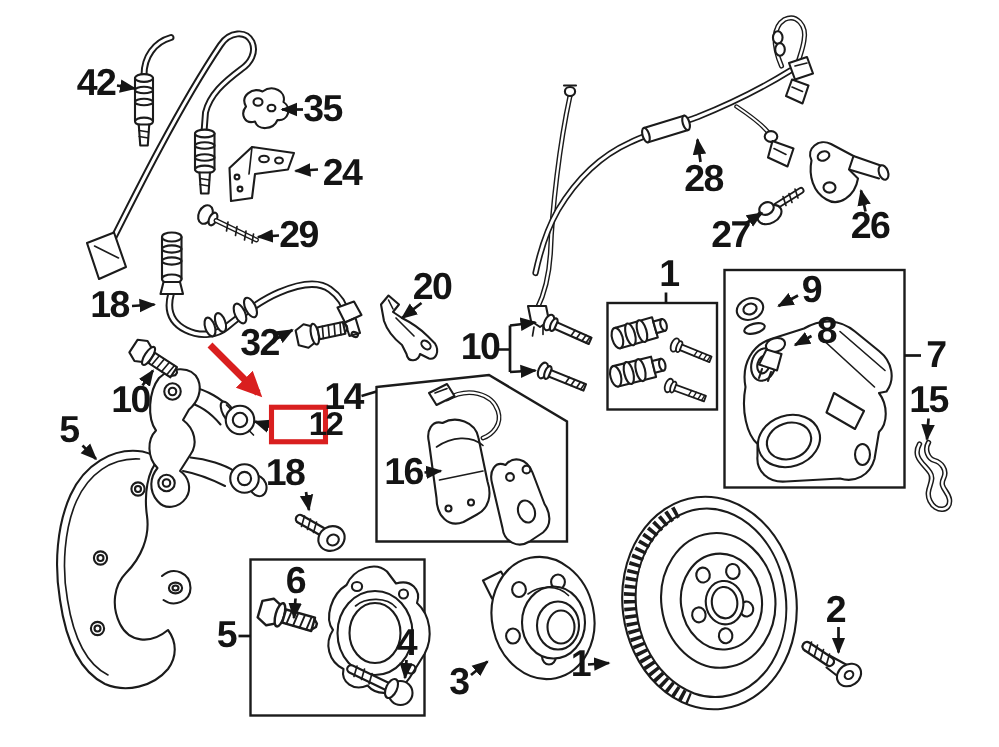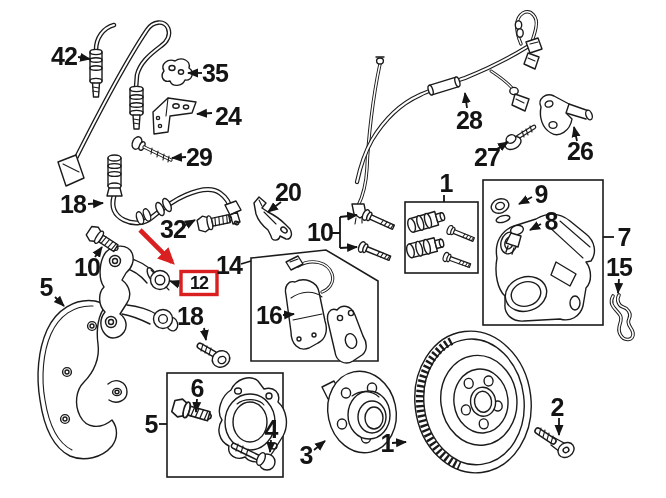--- a/index.html
+++ b/index.html
@@ -11,21 +11,21 @@
   .to{stroke:#1b1b1b;fill:none;stroke-linecap:round;stroke-linejoin:round;}
   .ti{stroke:#fff;fill:none;stroke-linecap:round;stroke-linejoin:round;}
   .thin{stroke-width:1.1;}
   .callout{stroke:#151515;stroke-width:1.8;fill:none;}
   .leader{stroke:#151515;stroke-width:1.8;fill:none;}
   .box{stroke:#1b1b1b;stroke-width:1.6;fill:none;}
   .hatch{stroke:#1b1b1b;stroke-width:8;fill:none;stroke-dasharray:2.4 2.6;}
   .red{stroke:#d91f1f;fill:none;}
   .lbl{position:absolute;transform:translate(-50%,-50%);font-weight:bold;font-size:25px;
        color:#141414;letter-spacing:-1px;line-height:1;white-space:nowrap;}
-  .lbl-sm{font-size:18px;}
+  .lbl-sm{font-size:22px;margin-left:18px;}
 </style>
 </head>
 <body>
 
 <div id="stage">
 
 <svg id="art" width="666" height="498" viewBox="0 0 666 498">
   <defs>
     <marker id="ab" markerUnits="userSpaceOnUse" markerWidth="12" markerHeight="10" refX="10" refY="5" orient="auto">
       <path d="M0,0.5 L11,5 L0,9.5 Z" fill="#151515"></path>

